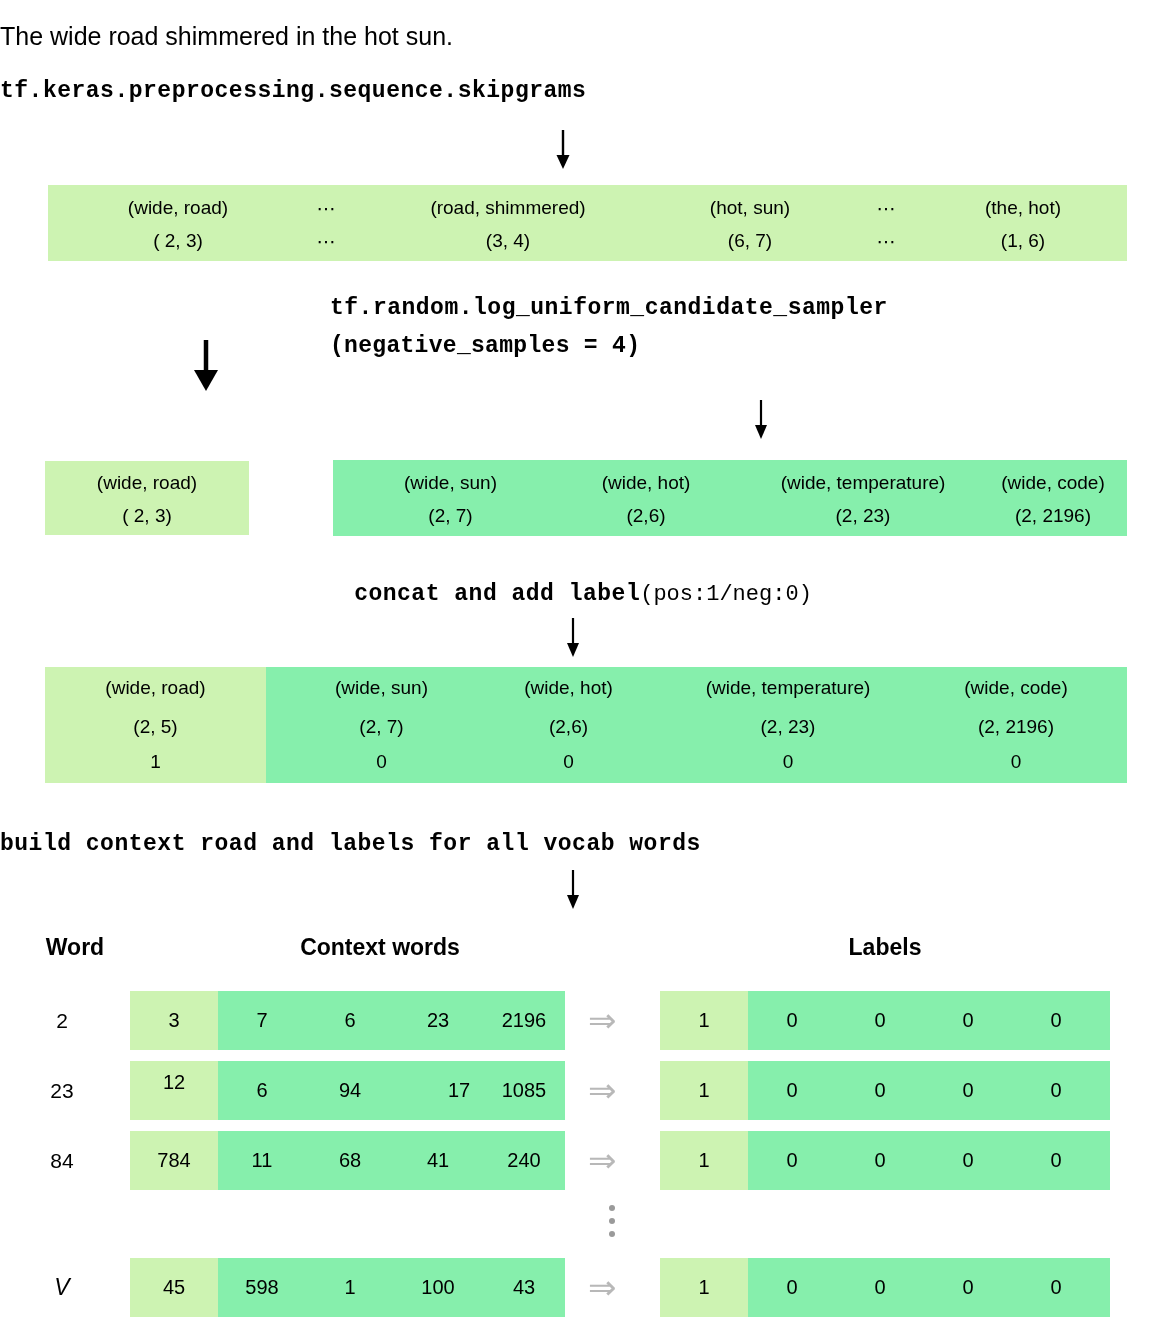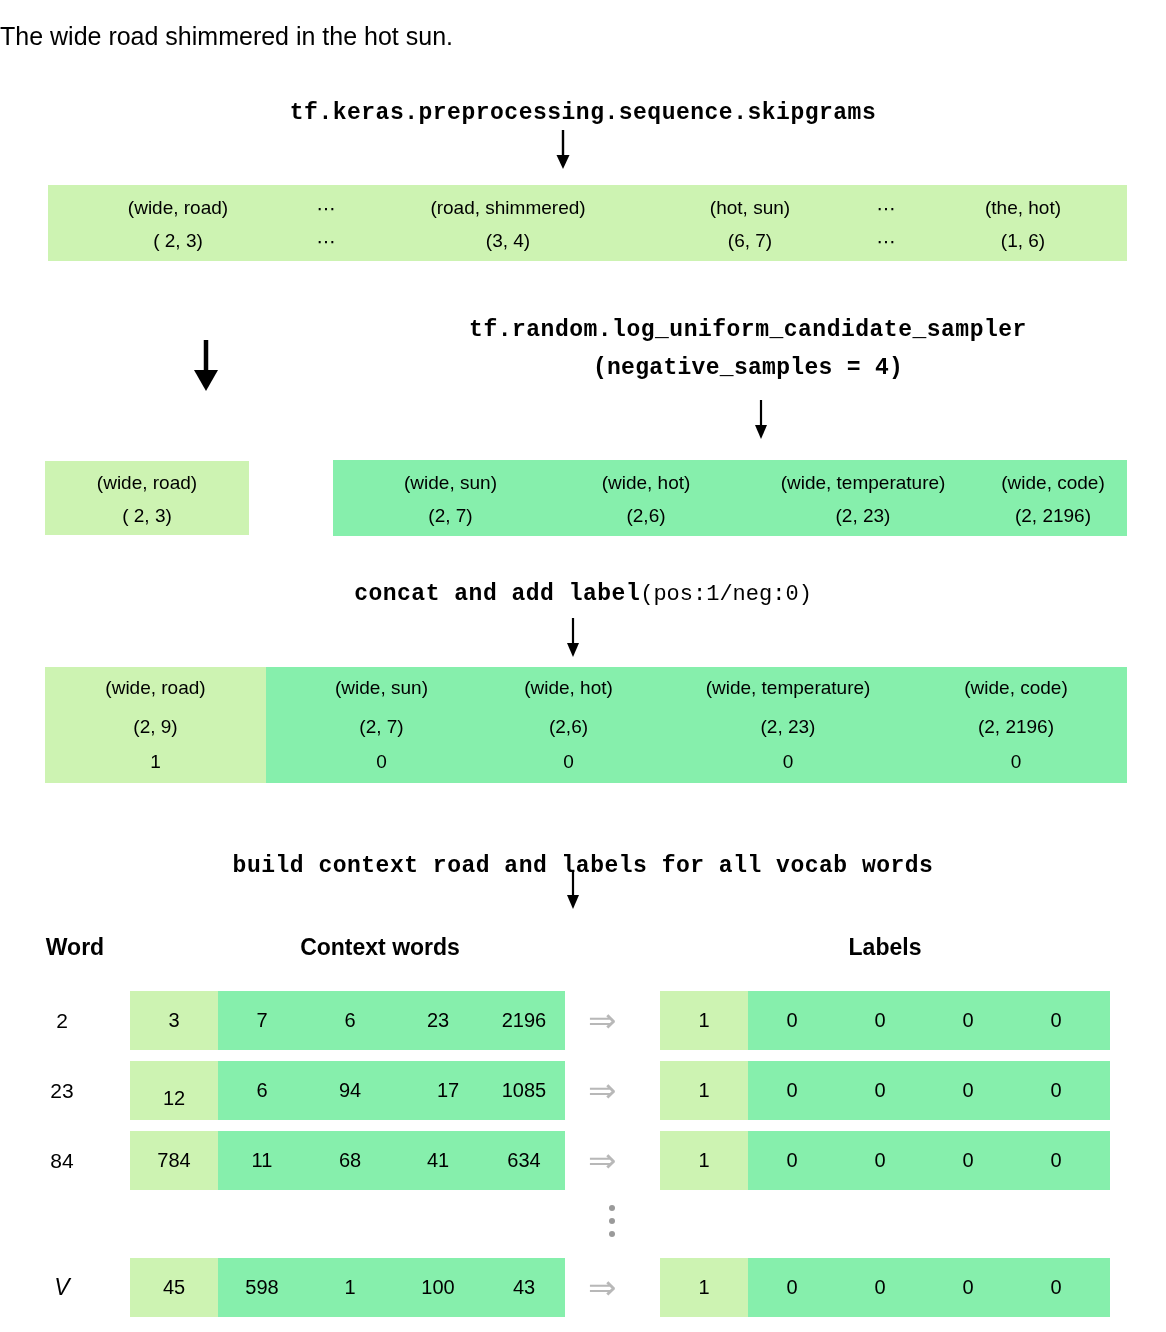--- a/index.html
+++ b/index.html
@@ -24,23 +24,22 @@
     font-size: 25px;
     font-weight: 400;
     text-align: left;
     white-space: nowrap;
   }
   .mono-head {
     font-family: "Liberation Mono", "DejaVu Sans Mono", monospace;
     font-size: 23px;
     font-weight: bold;
     letter-spacing: 0.5px;
-    text-align: center;
-    white-space: nowrap;
-    margin-top: 22px;
+    text-align: left;
+    white-space: nowrap;
   }
   .mono-head.sub {
     letter-spacing: 0.3px;
   }
   .mono-note {
     font-family: "Liberation Mono", "DejaVu Sans Mono", monospace;
     font-size: 22px;
     font-weight: 500;
     white-space: nowrap;
   }
@@ -179,21 +178,21 @@
   <span class="mono-head">concat and add label</span><span class="mono-note">(pos:1/neg:0)</span>
 </div>
 
 <svg class="arrow-thin" style="left:555px; top:616px;" width="36" height="42" viewBox="0 0 36 42">
   <line x1="18" y1="2" x2="18" y2="31" stroke="#000" stroke-width="2.2"></line>
   <polygon points="18,41 12,27 24,27" fill="#000"></polygon>
 </svg>
 
 <div class="abs band green" style="left:45px; top:667px; width:221px; height:116px;">
   <div class="cell-text cell-pair" style="left:0; top:10px; width:221px;">(wide, road)</div>
-  <div class="cell-text cell-idx" style="left:0; top:49px; width:221px;">(2, 9)</div>
+  <div class="cell-text cell-idx" style="left:0; top:49px; width:221px;">(2, 5)</div>
   <div class="cell-text cell-idx" style="left:0; top:84px; width:221px;">1</div>
 </div>
 
 <div class="abs band red" style="left:266px; top:667px; width:861px; height:116px;">
   <div class="cell-text cell-pair" style="left:8px;   top:10px; width:215px;">(wide, sun)</div>
   <div class="cell-text cell-idx" style="left:8px;   top:49px; width:215px;">(2, 7)</div>
   <div class="cell-text cell-idx" style="left:8px;   top:84px; width:215px;">0</div>
 
   <div class="cell-text cell-pair" style="left:205px; top:10px; width:195px;">(wide, hot)</div>
   <div class="cell-text cell-idx" style="left:205px; top:49px; width:195px;">(2,6)</div>
@@ -235,44 +234,44 @@
   <div class="tnum" style="left:748px; top:18px; width:88px;">0</div>
   <div class="tnum" style="left:836px; top:18px; width:88px;">0</div>
   <div class="tnum" style="left:924px; top:18px; width:88px;">0</div>
   <div class="tnum" style="left:1012px; top:18px; width:88px;">0</div>
 </div>
 
 <div class="abs" style="left:0; top:1061px; width:1166px; height:59px;">
   <div class="rowlabel" style="left:22px; top:18px; width:80px;">23</div>
   <div class="band green abs" style="left:130px; top:0; width:88px; height:59px;"></div>
   <div class="band red abs" style="left:218px; top:0; width:347px; height:59px;"></div>
-  <div class="tnum" style="left:130px; top:26px; width:88px;">12</div>
+  <div class="tnum" style="left:130px; top:10px; width:88px;">12</div>
   <div class="tnum" style="left:218px; top:18px; width:88px;">6</div>
   <div class="tnum" style="left:306px; top:18px; width:88px;">94</div>
-  <div class="tnum" style="left:404px; top:18px; width:88px;">17</div>
+  <div class="tnum" style="left:415px; top:18px; width:88px;">17</div>
   <div class="tnum" style="left:478px; top:18px; width:92px;">1085</div>
   <div class="dbl-arrow" style="left:588px; top:12px;">⇒</div>
   <div class="band green abs" style="left:660px; top:0; width:88px; height:59px;"></div>
   <div class="band red abs" style="left:748px; top:0; width:362px; height:59px;"></div>
   <div class="tnum" style="left:660px; top:18px; width:88px;">1</div>
   <div class="tnum" style="left:748px; top:18px; width:88px;">0</div>
   <div class="tnum" style="left:836px; top:18px; width:88px;">0</div>
   <div class="tnum" style="left:924px; top:18px; width:88px;">0</div>
   <div class="tnum" style="left:1012px; top:18px; width:88px;">0</div>
 </div>
 
 <div class="abs" style="left:0; top:1131px; width:1166px; height:59px;">
   <div class="rowlabel" style="left:22px; top:18px; width:80px;">84</div>
   <div class="band green abs" style="left:130px; top:0; width:88px; height:59px;"></div>
   <div class="band red abs" style="left:218px; top:0; width:347px; height:59px;"></div>
   <div class="tnum" style="left:130px; top:18px; width:88px;">784</div>
   <div class="tnum" style="left:218px; top:18px; width:88px;">11</div>
   <div class="tnum" style="left:306px; top:18px; width:88px;">68</div>
   <div class="tnum" style="left:394px; top:18px; width:88px;">41</div>
-  <div class="tnum" style="left:478px; top:18px; width:92px;">634</div>
+  <div class="tnum" style="left:478px; top:18px; width:92px;">240</div>
   <div class="dbl-arrow" style="left:588px; top:12px;">⇒</div>
   <div class="band green abs" style="left:660px; top:0; width:88px; height:59px;"></div>
   <div class="band red abs" style="left:748px; top:0; width:362px; height:59px;"></div>
   <div class="tnum" style="left:660px; top:18px; width:88px;">1</div>
   <div class="tnum" style="left:748px; top:18px; width:88px;">0</div>
   <div class="tnum" style="left:836px; top:18px; width:88px;">0</div>
   <div class="tnum" style="left:924px; top:18px; width:88px;">0</div>
   <div class="tnum" style="left:1012px; top:18px; width:88px;">0</div>
 </div>
 

